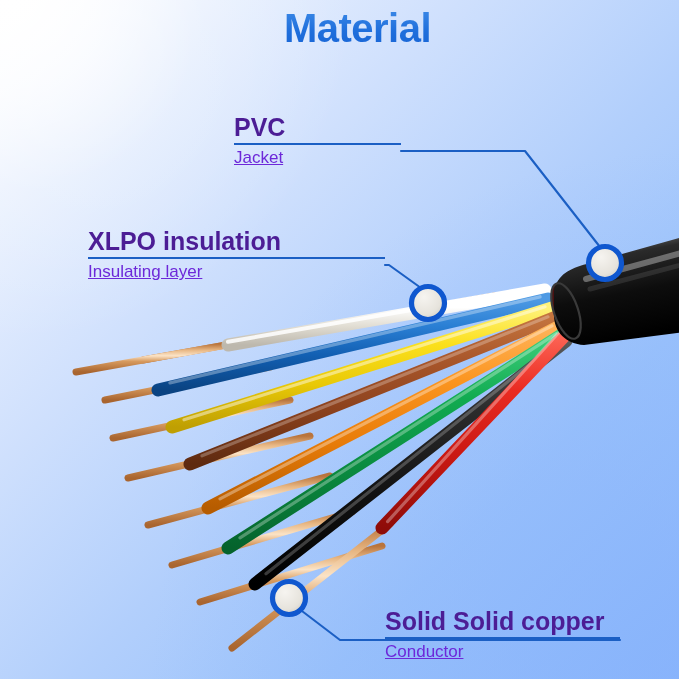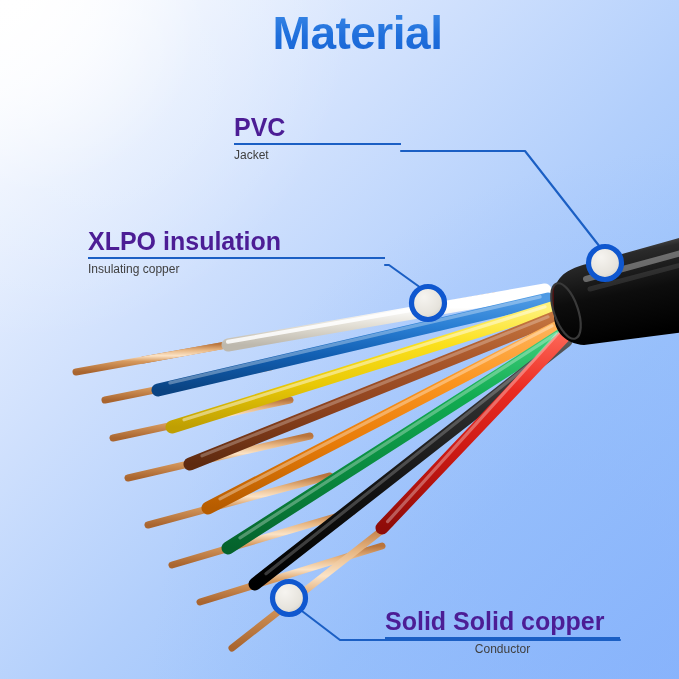--- a/index.html
+++ b/index.html
@@ -21,43 +21,43 @@
   }
   .bg-glow2{
     position:absolute;inset:0;
     background:radial-gradient(circle at 100% 100%, rgba(130,175,252,0.55) 0%, rgba(140,180,252,0.0) 55%);
   }
 
   
   .title{
     position:absolute;left:0;right:0;top:6px;
     text-align:center;
-    font-size:46px;font-weight:bold;
+    font-size:40px;font-weight:bold;
     letter-spacing:-0.5px;
     color:#2f7fe0;
     background:linear-gradient(180deg,#3f8ce8 0%,#1f6fdc 55%,#1763d4 100%);
     -webkit-background-clip:text;background-clip:text;
     -webkit-text-fill-color:transparent;
     text-shadow:none;
     padding-left:36px;
   }
 
   
   .callout{position:absolute;}
   .callout .big{
     font-size:25px;font-weight:bold;color:#4c1d95;
     line-height:1.05;white-space:nowrap;
   }
   .callout .rule{
     height:2px;background:#1b5fc4;margin:3px 0 4px 0;width:100%;
   }
   .callout .small{
-    font-size:12px;color:#404040;line-height:1.1;white-space:nowrap;
-  }
-  .callout.align-right .small{text-align:center;}
+    font-size:17px;color:#6d28d9;line-height:1.1;white-space:nowrap;text-decoration:underline;
+  }
+  .callout.align-right .small{text-align:left;}
 
   #callout-pvc{left:234px;top:114px;width:167px;}
   #callout-xlpo{left:88px;top:228px;width:297px;}
   #callout-copper{left:385px;top:608px;width:235px;}
 
   
   svg.art{position:absolute;left:0;top:0;width:679px;height:679px;}
 </style>
 </head>
 <body>
@@ -242,21 +242,21 @@
 
   <div class="callout" id="callout-pvc">
     <div class="big">PVC</div>
     <div class="rule"></div>
     <div class="small">Jacket</div>
   </div>
 
   <div class="callout" id="callout-xlpo">
     <div class="big">XLPO insulation</div>
     <div class="rule"></div>
-    <div class="small">Insulating copper</div>
+    <div class="small">Insulating layer</div>
   </div>
 
   <div class="callout align-right" id="callout-copper">
     <div class="big">Solid Solid copper</div>
     <div class="rule"></div>
     <div class="small">Conductor</div>
   </div>
 
 </div>
 

